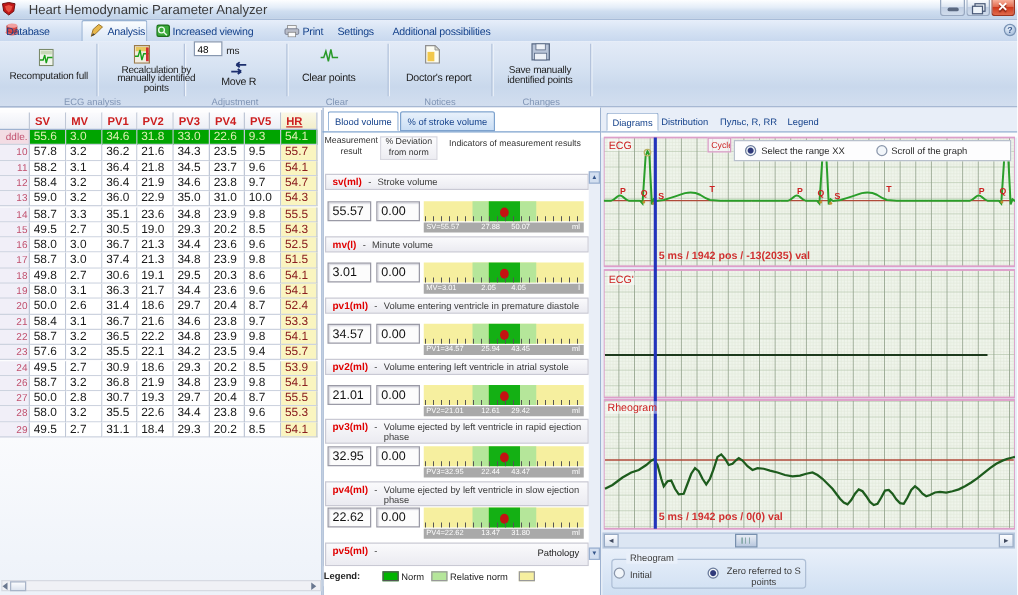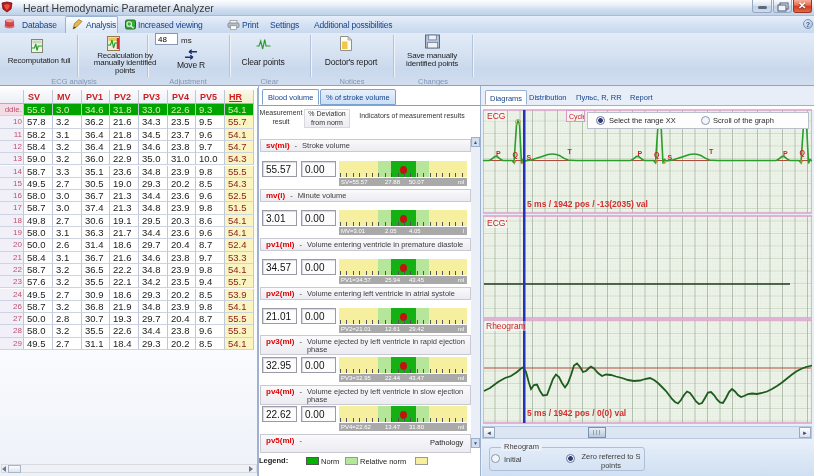--- a/index.html
+++ b/index.html
@@ -97,21 +97,21 @@
       <div style="position:absolute;left:4px;top:0px;color:#fff;font-size:10px;font-weight:bold;text-shadow:0 1px 1px #802010">✕</div>
     </div>
 
   <div id="tabrow" class="abs"></div>
   <div id="tab-analysis" class="abs"></div>
   <svg class="abs" style="left:4px;top:18px" width="11" height="11" viewBox="0 0 11 11">
     <ellipse cx="5.5" cy="8" rx="5" ry="2.3" fill="#e06868"></ellipse>
     <path d="M1.5 2.5 Q5.5 0.5 9.5 2.5 L9.5 7 Q5.5 9.3 1.5 7 Z" fill="#d84848" stroke="#a02828" stroke-width="0.6"></path>
     <ellipse cx="5.8" cy="2.5" rx="4" ry="1.7" fill="#f0a0a0"></ellipse>
   </svg>
-  <div class="abs mtab" style="left:22px">Database</div>
+  <div class="abs mtab" style="left:5px">Database</div>
   <svg class="abs" style="left:72px;top:19px" width="11" height="11" viewBox="0 0 11 11">
     <path d="M1 10 L2.5 4.5 L7 0.5 L10 2.5 L4.5 8 Z" fill="#e8b84c" stroke="#906818" stroke-width="0.7"></path>
     <path d="M1 10 L2.5 7.5 L4 8.7 Z" fill="#404040"></path>
   </svg>
   <div class="abs mtab" style="left:86px">Analysis</div>
   <svg class="abs" style="left:125px;top:19px" width="11" height="11" viewBox="0 0 11 11">
     <rect x="0.5" y="1" width="10" height="9" rx="1.5" fill="#3aaa3a" stroke="#1c701c"></rect>
     <circle cx="4.2" cy="5" r="2.3" fill="none" stroke="#e8f8e8" stroke-width="1.1"></circle>
     <path d="M5.8 6.6 L8.5 9.2" stroke="#e8f8e8" stroke-width="1.2"></path>
   </svg>
@@ -572,21 +572,21 @@
   <div class="abs" style="left:471px;top:137px;width:9px;height:311px;background:#e9eef7"></div>
   <div class="abs" style="left:471px;top:137px;width:9px;height:10px;background:#d3dff0;border:1px solid #9ab0d0;font-size:5px;color:#35568a;text-align:center;line-height:8px">▲</div>
   <div class="abs" style="left:471px;top:438px;width:9px;height:10px;background:#d3dff0;border:1px solid #9ab0d0;font-size:5px;color:#35568a;text-align:center;line-height:8px">▼</div>
 
   <div id="rightpanel" class="abs"></div>
   <div class="abs" style="left:481px;top:106px;width:333px;height:4px;background:#fdfdfe"></div>
   <div class="abs" style="left:481px;top:105px;width:333px;height:1px;background:#98b2d2"></div>
   <div class="abs rtab active" style="left:485px;top:90px;z-index:2">Diagrams</div>
   <div class="abs rtab" style="left:525px;top:90px">Distribution</div>
   <div class="abs rtab" style="left:572px;top:90px">Пульс, R, RR</div>
-  <div class="abs rtab" style="left:626px;top:90px">Report</div>
+  <div class="abs rtab" style="left:626px;top:90px">Legend</div>
 
   <svg class="abs" style="left:483px;top:109px" width="329" height="315" viewBox="0 0 329 315">
     <defs>
       <pattern id="grid" width="12.5" height="12.5" patternUnits="userSpaceOnUse">
         <rect width="12.5" height="12.5" fill="#f0f5ec"></rect>
         <path d="M2.5 0 V12.5 M5 0 V12.5 M7.5 0 V12.5 M10 0 V12.5 M0 2.5 H12.5 M0 5 H12.5 M0 7.5 H12.5 M0 10 H12.5" stroke="#e0e8da" stroke-width="0.5"></path>
         <path d="M0 12.25 H12.5" stroke="#b8c8b0" stroke-width="0.7"></path>
         <path d="M12.25 0 V12.5" stroke="#90a089" stroke-width="0.8"></path>
       </pattern>
     </defs>

